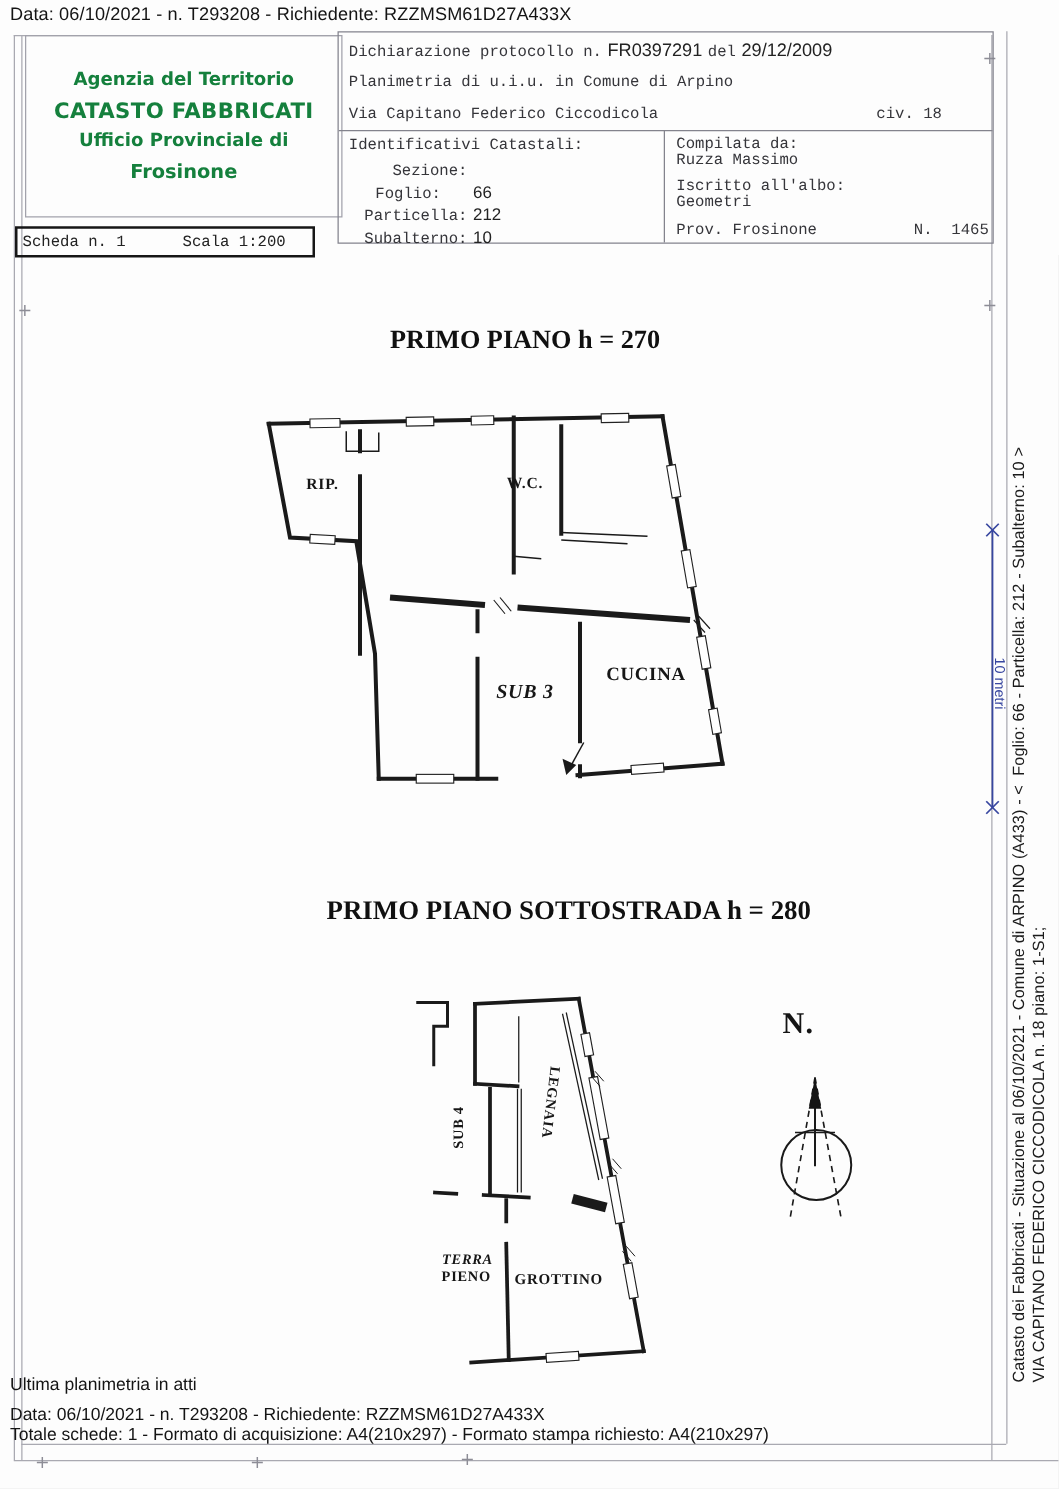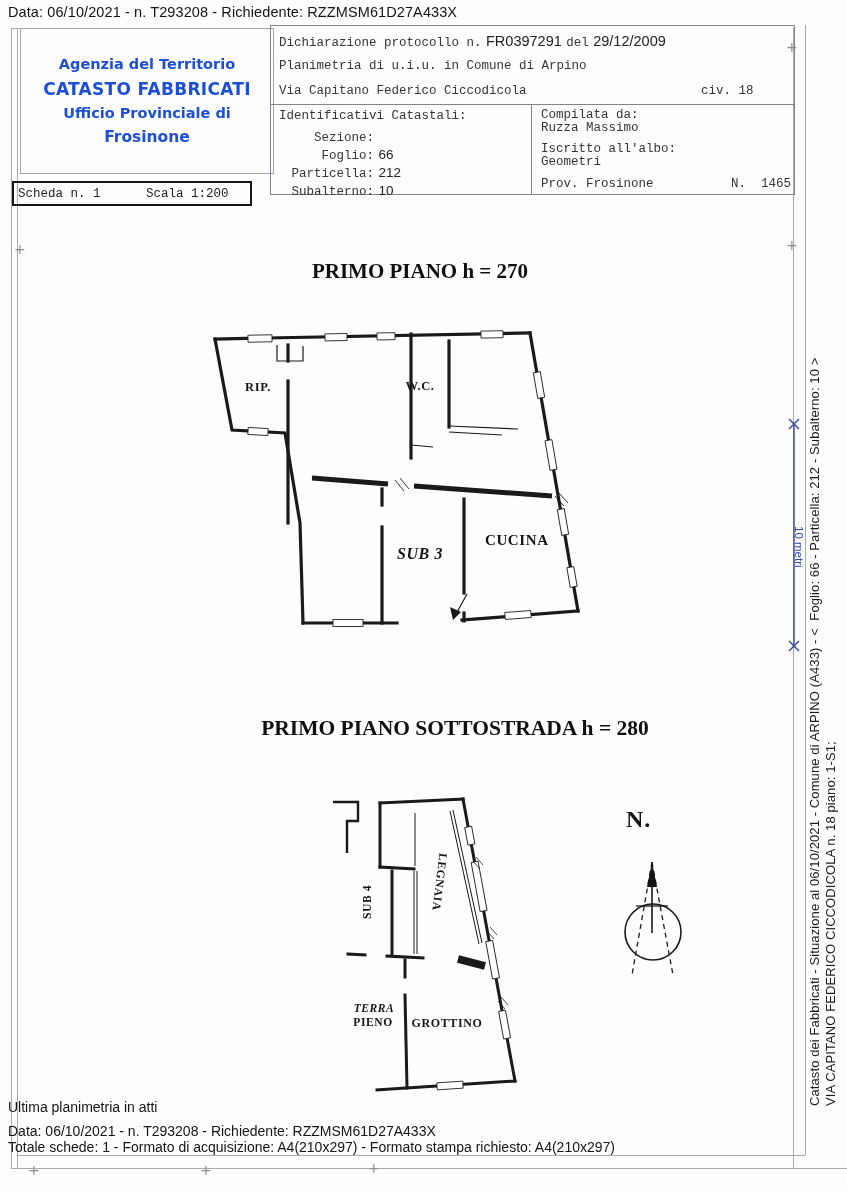--- a/index.html
+++ b/index.html
@@ -10,21 +10,21 @@
   .vline{position:absolute;width:1px;background:#a9a9b1;}
   .hline{position:absolute;height:1px;background:#a9a9b1;}
   .plus{position:absolute;color:#8d8d96;font-size:14px;font-family:"DejaVu Sans",sans-serif;line-height:10px;}
   
   .t-bar{font-size:14.5px;color:#141414;letter-spacing:0.1px;}
   .t-mono{font-family:"Liberation Mono",monospace;font-size:12.5px;color:#35353a;white-space:pre;}
   .t-val{font-family:"Liberation Sans",sans-serif;font-size:13.5px;color:#222;}
   .t-serif{font-family:"Liberation Serif",serif;color:#141414;}
   .agency-box{position:absolute;left:20px;top:28px;width:252px;height:144px;border:1px solid #a2a2ab;
               display:flex;flex-direction:column;justify-content:center;align-items:center;
-              font-family:"DejaVu Sans",sans-serif;font-weight:bold;color:#1d4ed8;text-align:center;}
+              font-family:"DejaVu Sans",sans-serif;font-weight:bold;color:#15803d;text-align:center;}
   .agency-box .l1{font-size:14.5px;line-height:23px;}
   .agency-box .l2{font-size:17px;line-height:26px;letter-spacing:0.3px;}
   .agency-box .l3{font-size:14.5px;line-height:23px;}
   .agency-box .l4{font-size:15.5px;line-height:24px;text-align:center;}
   .scheda-box{position:absolute;left:12px;top:181px;width:236px;height:21px;border:2px solid #161616;
               display:flex;align-items:center;}
   .scheda-box span{font-family:"Liberation Mono",monospace;font-size:12.5px;color:#222;}
   .htable{position:absolute;left:270px;top:25px;width:523px;height:168px;border:1px solid #83838d;}
   .htable .divh{position:absolute;left:0;top:78px;width:100%;height:1px;background:#83838d;}
   .htable .divv{position:absolute;left:260px;top:78px;width:1px;height:90px;background:#83838d;}
@@ -83,21 +83,21 @@
     <div class="abs t-mono" style="left:8px;top:58px;">Via Capitano Federico Ciccodicola</div>
     <div class="abs t-mono" style="left:430px;top:58px;">civ. 18</div>
 
     <div class="abs" style="left:0;top:78px;width:260px;height:90px;">
       <div class="abs t-mono" style="left:8px;top:5px;">Identificativi Catastali:</div>
       <div class="abs" style="left:8px;top:23px;">
         <span class="t-mono" style="display:inline-block;width:95px;text-align:right;">Sezione:</span>
         <span class="t-val"></span>
       </div>
       <div class="abs" style="left:8px;top:41px;">
-        <span class="t-mono" style="display:inline-block;width:95px;text-align:right;">Foglio:</span>
+        <span class="t-mono" style="display:inline-block;width:95px;text-align:center;">Foglio:</span>
         <span class="t-val">66</span>
       </div>
       <div class="abs" style="left:8px;top:59px;">
         <span class="t-mono" style="display:inline-block;width:95px;text-align:right;">Particella:</span>
         <span class="t-val">212</span>
       </div>
       <div class="abs" style="left:8px;top:77px;">
         <span class="t-mono" style="display:inline-block;width:95px;text-align:right;">Subalterno:</span>
         <span class="t-val">10</span>
       </div>

